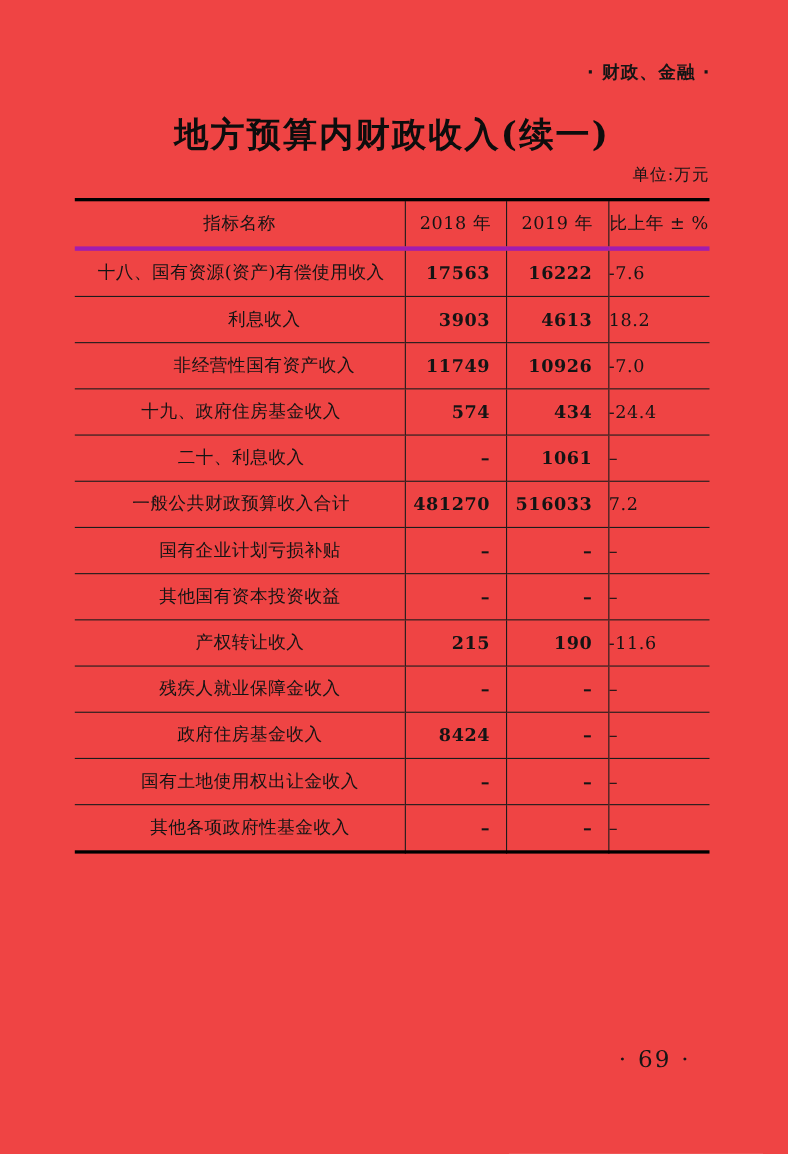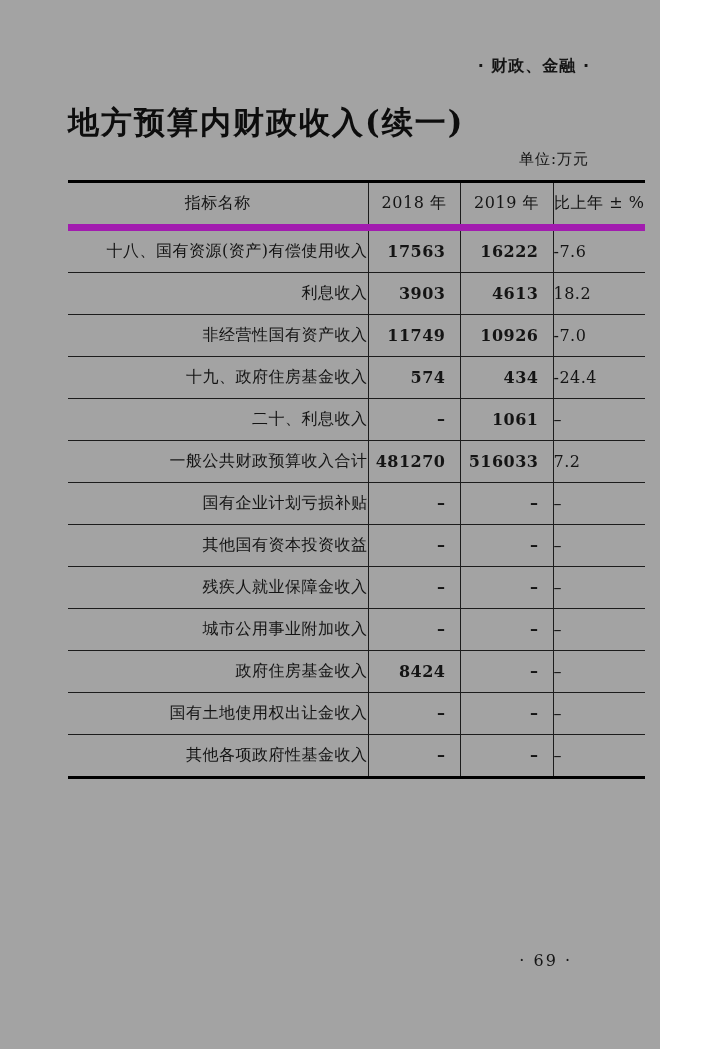--- a/index.html
+++ b/index.html
@@ -1,30 +1,31 @@
 <!DOCTYPE html>
 <html><head>
 <meta charset="utf-8">
 <style>
   html,body{margin:0;padding:0;background:#ffffff;}
   .page{
     position:relative;
-    width:660px;height:1049px;
-    background:#a3a3a3;
+    width:716px;height:1049px;
+    background:#ef4444;
     font-family:"DejaVu Serif","Liberation Serif",serif;
     color:#111;
     overflow:hidden;
   }
   .section-header{
     position:absolute;top:56px;right:70px;
     font-family:"DejaVu Sans","Liberation Sans",sans-serif;
     font-weight:bold;font-size:16px;letter-spacing:1px;color:#151515;
   }
   .doc-title{
     position:absolute;top:102px;left:68px;width:577px;
+    text-align:center;
     font-size:31px;font-weight:bold;letter-spacing:2px;color:#0d0d0d;
   }
   .unit-note{
     position:absolute;top:150px;right:71px;
     font-size:15px;letter-spacing:1px;color:#151515;
   }
   .fin-table{
     position:absolute;top:180px;left:68px;
     width:577px;
     border-collapse:collapse;table-layout:fixed;
@@ -39,31 +40,31 @@
   .fin-table td{
     height:41px;
     padding:0;
     vertical-align:middle;
     color:#141414;
     letter-spacing:0.5px;
   }
   .fin-table td+td{border-left:1px solid #1c1c1c;}
   .fin-table thead td{
     text-align:center;
-    border-bottom:7px solid #a21caf;
+    border-bottom:4px solid #a21caf;
   }
   .fin-table tbody tr+tr td{border-top:1px solid #1c1c1c;}
-  .fin-table td.name{text-align:right;padding-left:3px;}
+  .fin-table td.name{text-align:center;padding-left:3px;}
   .fin-table td.name.ind1{padding-left:19px;}
   .fin-table td.name.ind2{padding-left:45px;}
   .fin-table td.num{text-align:right;padding-right:14px;font-weight:bold;}
   .fin-table td.chg{text-align:left;padding-right:12px;}
   .page-number{
     position:absolute;top:951px;right:88px;
-    font-size:16px;letter-spacing:2px;color:#151515;
+    font-size:21px;letter-spacing:2px;color:#151515;
   }
 </style>
 </head>
 <body>
 
 <div class="page">
 
   <div class="section-header">· 财政、金融 ·</div>
 
   <div class="doc-title">地方预算内财政收入(续一)</div>
@@ -128,27 +129,27 @@
         <td class="num">–</td>
         <td class="chg">–</td>
       </tr>
       <tr>
         <td class="name ind1">其他国有资本投资收益</td>
         <td class="num">–</td>
         <td class="num">–</td>
         <td class="chg">–</td>
       </tr>
       <tr>
-        <td class="name ind1">残疾人就业保障金收入</td>
-        <td class="num">–</td>
-        <td class="num">–</td>
-        <td class="chg">–</td>
+        <td class="name ind1">产权转让收入</td>
+        <td class="num">215</td>
+        <td class="num">190</td>
+        <td class="chg">-11.6</td>
       </tr>
       <tr>
-        <td class="name ind1">城市公用事业附加收入</td>
+        <td class="name ind1">残疾人就业保障金收入</td>
         <td class="num">–</td>
         <td class="num">–</td>
         <td class="chg">–</td>
       </tr>
       <tr>
         <td class="name ind1">政府住房基金收入</td>
         <td class="num">8424</td>
         <td class="num">–</td>
         <td class="chg">–</td>
       </tr>

